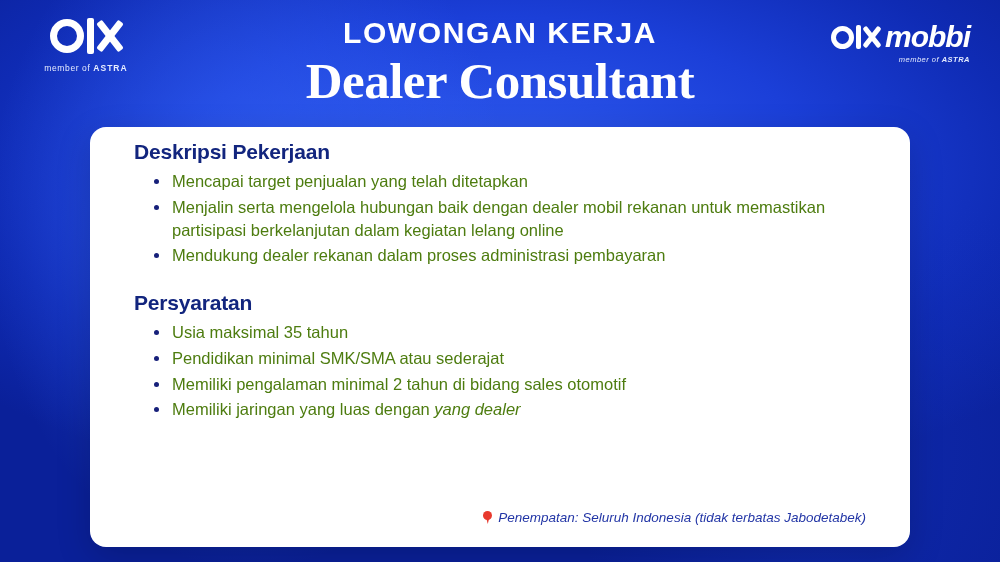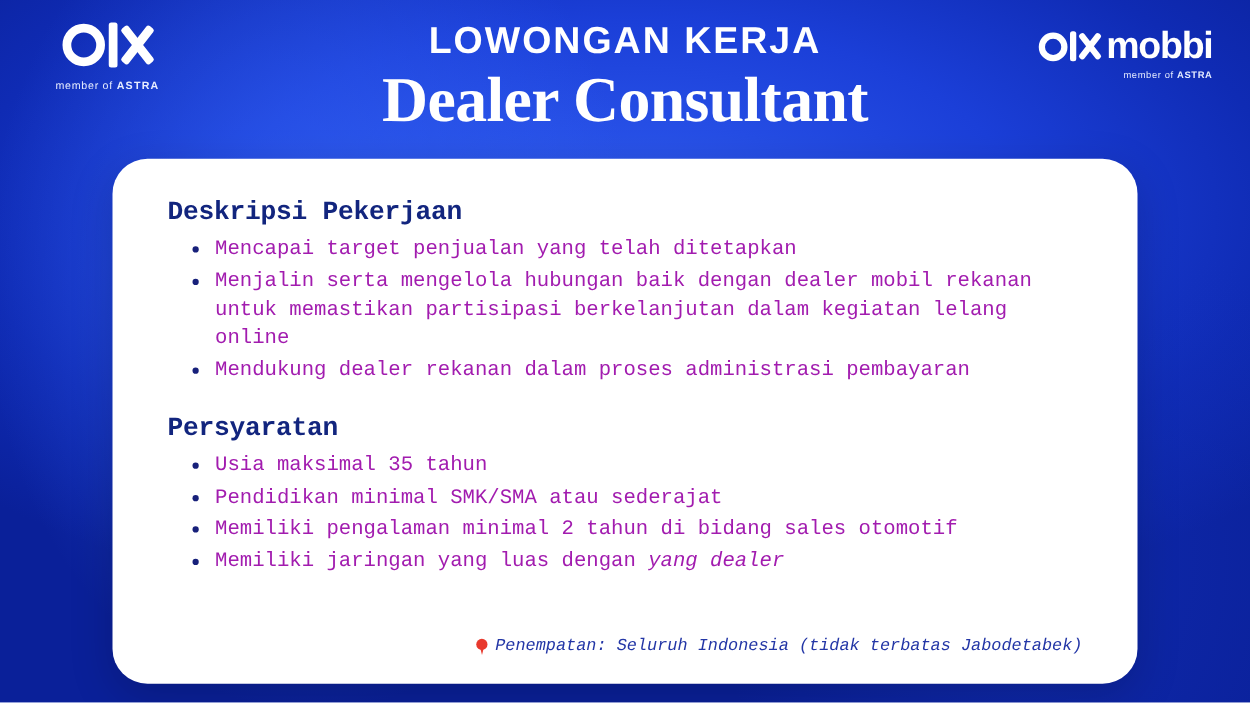--- a/index.html
+++ b/index.html
@@ -124,20 +124,21 @@
     line-height: 1.08;
     font-family: Liberation Serif, serif;
   }
 
   .logo-right {
     position: absolute;
     right: 30px;
     top: 22px;
     text-align: center;
     color: #fff;
+    font-style: italic;
   }
   .mobbi-row {
     display: flex;
     align-items: center;
     gap: 2px;
     height: 30px;
   }
   .mobbi-o {
     width: 23px; height: 23px;
     border: 5px solid #fff;
@@ -169,46 +170,45 @@
   .mobbi-sub b { font-weight: 700; }
 
   
   .card {
     position: absolute;
     left: 90px;
     top: 127px;
     width: 820px;
     height: 420px;
     background: #ffffff;
-    border-radius: 28px;
+    border-radius: 16px;
     z-index: 4;
     box-shadow: 0 10px 34px rgba(0,0,0,0.18);
-    padding: 32px 44px 0 44px;
+    padding: 13px 44px 0 44px;
     box-sizing: border-box;
     color: #1b2a8a;
-    font-family: Liberation Mono, monospace;
   }
   .section-title {
     font-size: 21px;
     font-weight: 700;
     color: #12257e;
     margin: 0 0 6px 0;
     letter-spacing: -0.2px;
   }
   .section-title.second { margin-top: 24px; }
   ul.bullets {
     margin: 0;
     padding-left: 26px;
     list-style: none;
   }
   ul.bullets li {
     position: relative;
     font-size: 16.5px;
     line-height: 1.38;
-    color: #a21caf;
+    color: #4d7c0f;
     margin-bottom: 3px;
     padding-left: 12px;
   }
   ul.bullets li::before {
     content: "";
     position: absolute;
     left: -6px;
     top: 9px;
     width: 5px;
     height: 5px;

